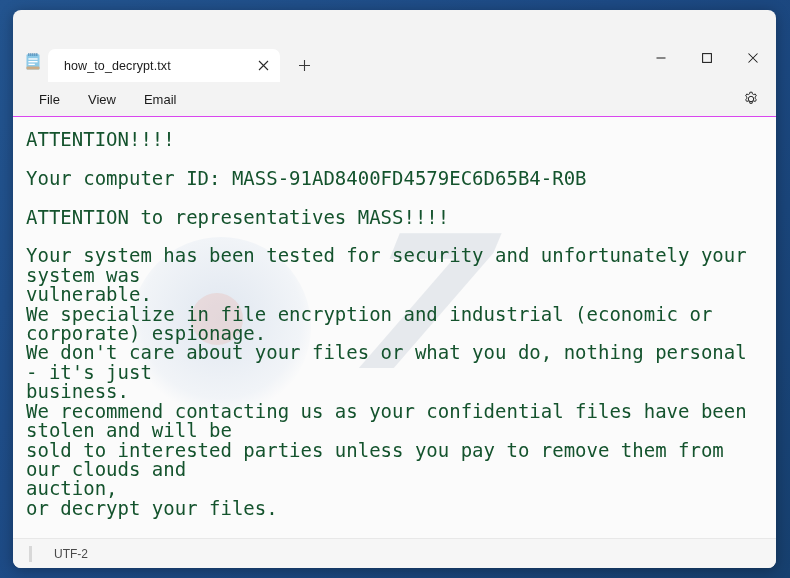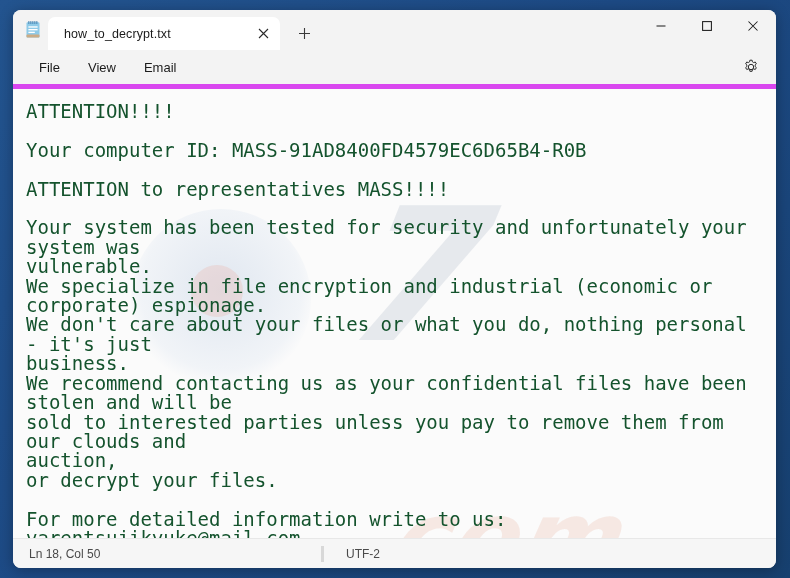--- a/index.html
+++ b/index.html
@@ -37,20 +37,21 @@
     flex-direction: column;
   }
 
   
   .titlebar {
     height: 40px;
     background: #f3f3f3;
     display: flex;
     position: relative;
     flex: 0 0 auto;
+    margin-top: 32px;
   }
   .app-icon {
     width: 22px;
     height: 40px;
     margin-left: 9px;
     margin-right: 4px;
     display: flex;
     align-items: center;
     justify-content: center;
   }
@@ -121,21 +122,21 @@
 
   
   .menubar {
     height: 34px;
     background: #f3f3f3;
     display: flex;
     align-items: center;
     padding-left: 14px;
     position: relative;
     flex: 0 0 auto;
-    border-bottom: 5px solid #d946ef;
+    border-bottom: 1px solid #d946ef;
   }
   .menu-item {
     font-size: 13px;
     color: #1b1b1b;
     padding: 4px 12px;
     border-radius: 4px;
     margin-right: 4px;
   }
   .gear-btn {
     position: absolute;
@@ -334,20 +335,19 @@
 or decrypt your files.
 
 For more detailed information write to us: varentsujikyuke@mail.com
 Telegram: https://t.me/BlackNevas
 Reserve Email: widemoucerpco@mail.com
 
 Your computer ID: MASS-91AD8400FD4579EC6D65B4-R0B</span><span class="caret"></span></div>
   </div>
 
   <div class="statusbar">
-    <div class="sb-cell sb-ln">Ln 18, Col 50</div>
     <div class="sb-sep"></div>
     <div class="sb-sep"></div>
     <div class="sb-sep"></div>
     <div class="sb-cell sb-enc">UTF-2</div>
   </div>
 
 </div>
 
 </body></html>

